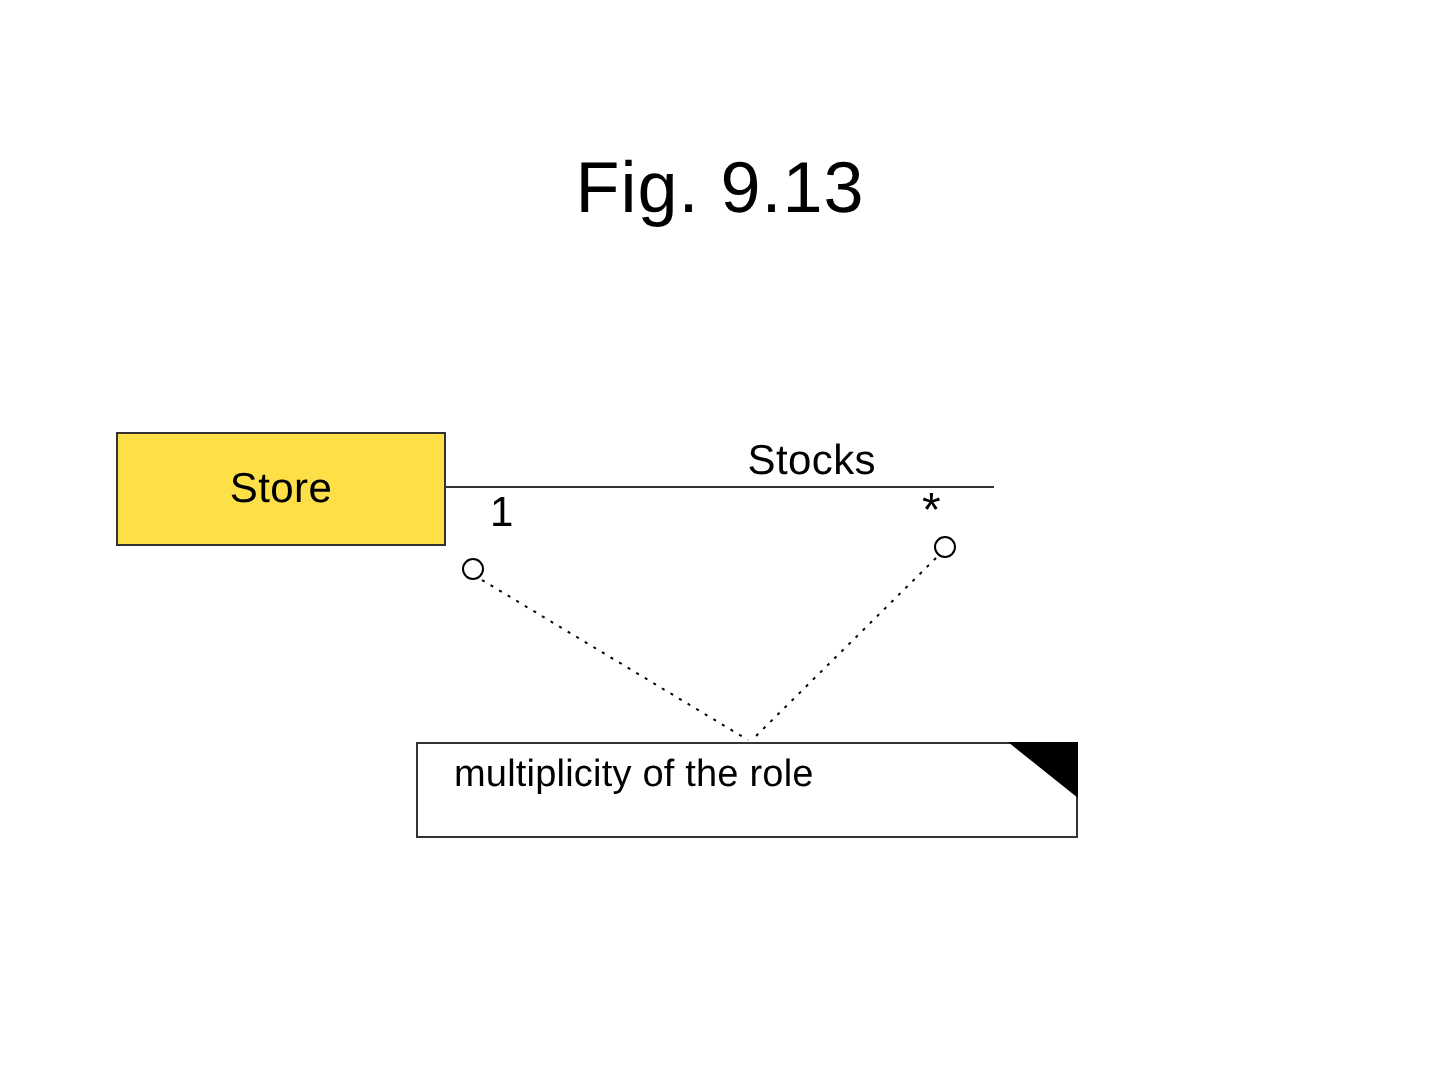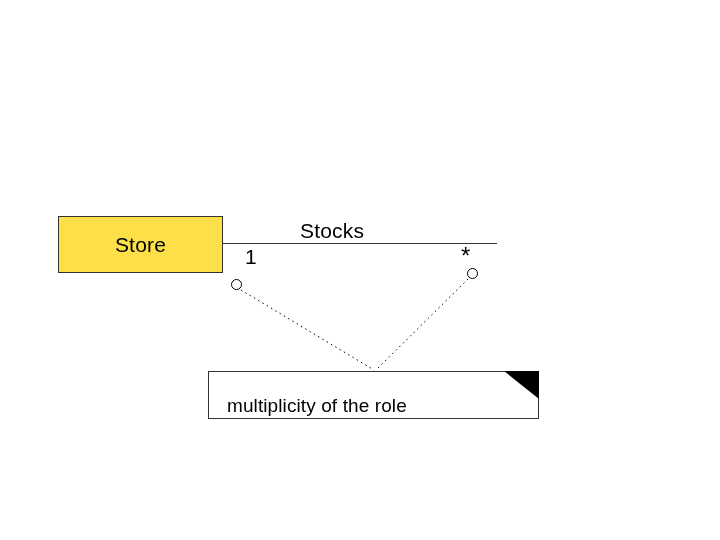--- a/index.html
+++ b/index.html
@@ -62,24 +62,24 @@
   #association-line {
     position: absolute;
     left: 222px;
     top: 243px;
     width: 275px;
     height: 1px;
     background: #333333;
   }
   #association-name {
     position: absolute;
-    left: 300px;
+    left: 278px;
     top: 219px;
     width: 160px;
-    text-align: left;
+    text-align: right;
     font-size: 21px;
     white-space: nowrap;
     color: #000000;
     letter-spacing: 0.2px;
   }
   .multiplicity-label {
     position: absolute;
     font-size: 21px;
     color: #000000;
     white-space: nowrap;
@@ -132,32 +132,33 @@
   #note-fold-svg {
     position: absolute;
     right: -1px;
     top: -1px;
     width: 35px;
     height: 28px;
   }
   #note-text {
     position: absolute;
     left: 18px;
-    top: 23px;
+    top: 5px;
     font-size: 19px;
     color: #000000;
     white-space: nowrap;
     letter-spacing: 0.1px;
   }
 </style>
 </head>
 <body>
 
 <div id="slide">
 
+  <div id="figure-title">Fig. 9.13</div>
 
   <div class="uml-class-box" id="class-box-store">
     <span class="uml-class-name">Store</span>
   </div>
 
 
   <div id="association-line"></div>
 
   <div id="association-name">Stocks</div>
 

